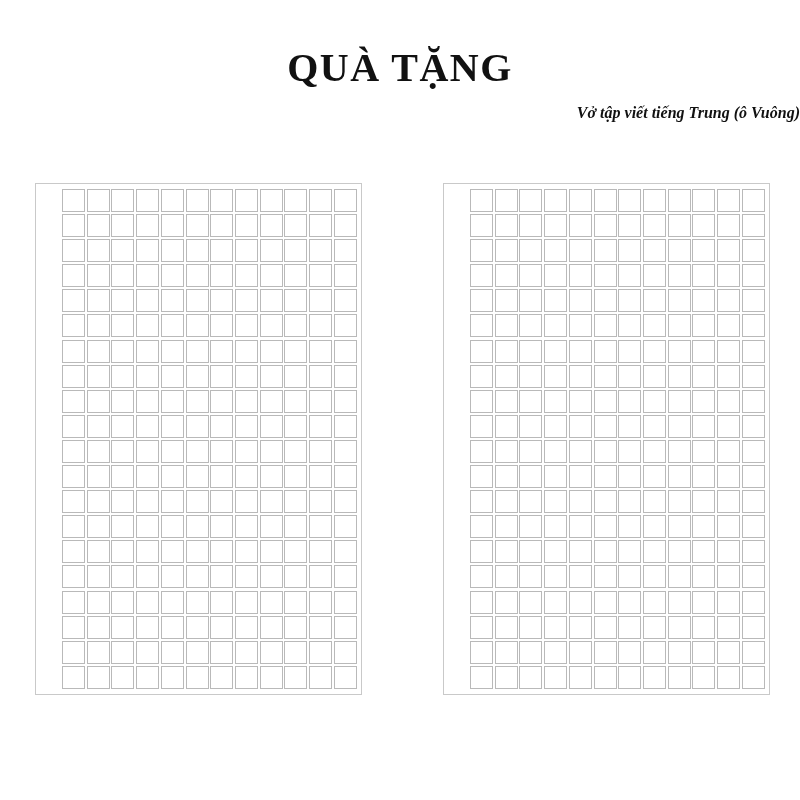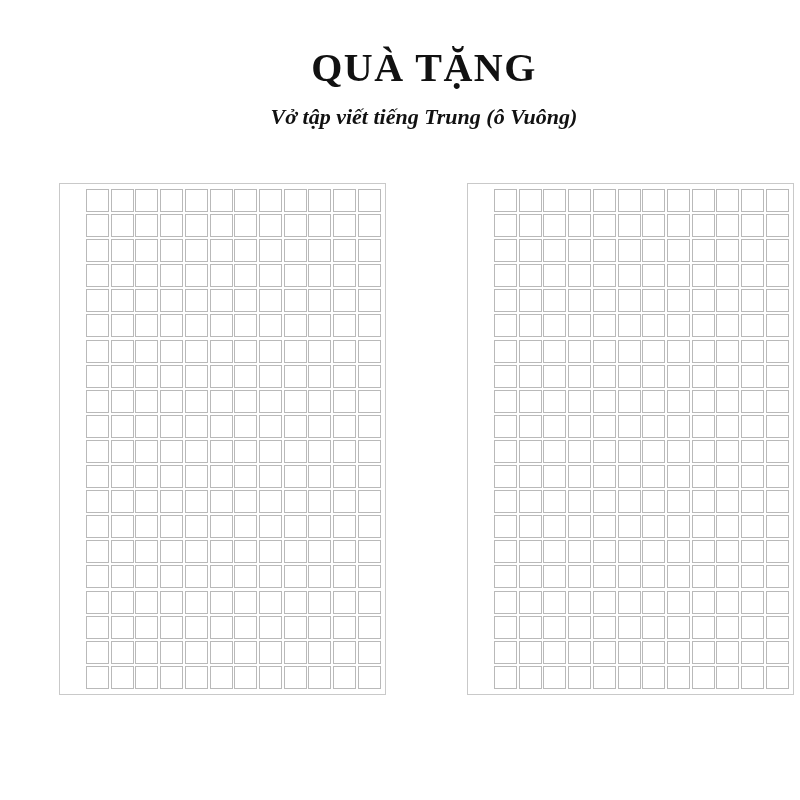--- a/index.html
+++ b/index.html
@@ -12,21 +12,20 @@
     height: 800px;
     font-family: "Liberation Serif", serif;
     color: #000000;
     overflow: hidden;
   }
   .page {
     position: relative;
     width: 698px;
     height: 800px;
     background: #ffffff;
-    margin-left: 24px;
   }
   .header {
     position: absolute;
     top: 46px;
     left: 0;
     width: 800px;
     text-align: center;
   }
   .title {
     font-family: "Liberation Serif", serif;
@@ -34,23 +33,24 @@
     font-size: 40px;
     letter-spacing: 1.5px;
     line-height: 1.1;
     color: #111111;
     margin: 0;
   }
   .subtitle {
     font-family: "Liberation Serif", serif;
     font-weight: bold;
     font-style: italic;
-    font-size: 22px;
+    font-size: 16px;
     color: #111111;
     margin: 14px 0 0 0;
+    text-align: right;
   }
   .sheets {
     position: absolute;
     top: 183px;
     left: 0;
     width: 800px;
     height: 515px;
   }
   .sheet {
     position: absolute;

